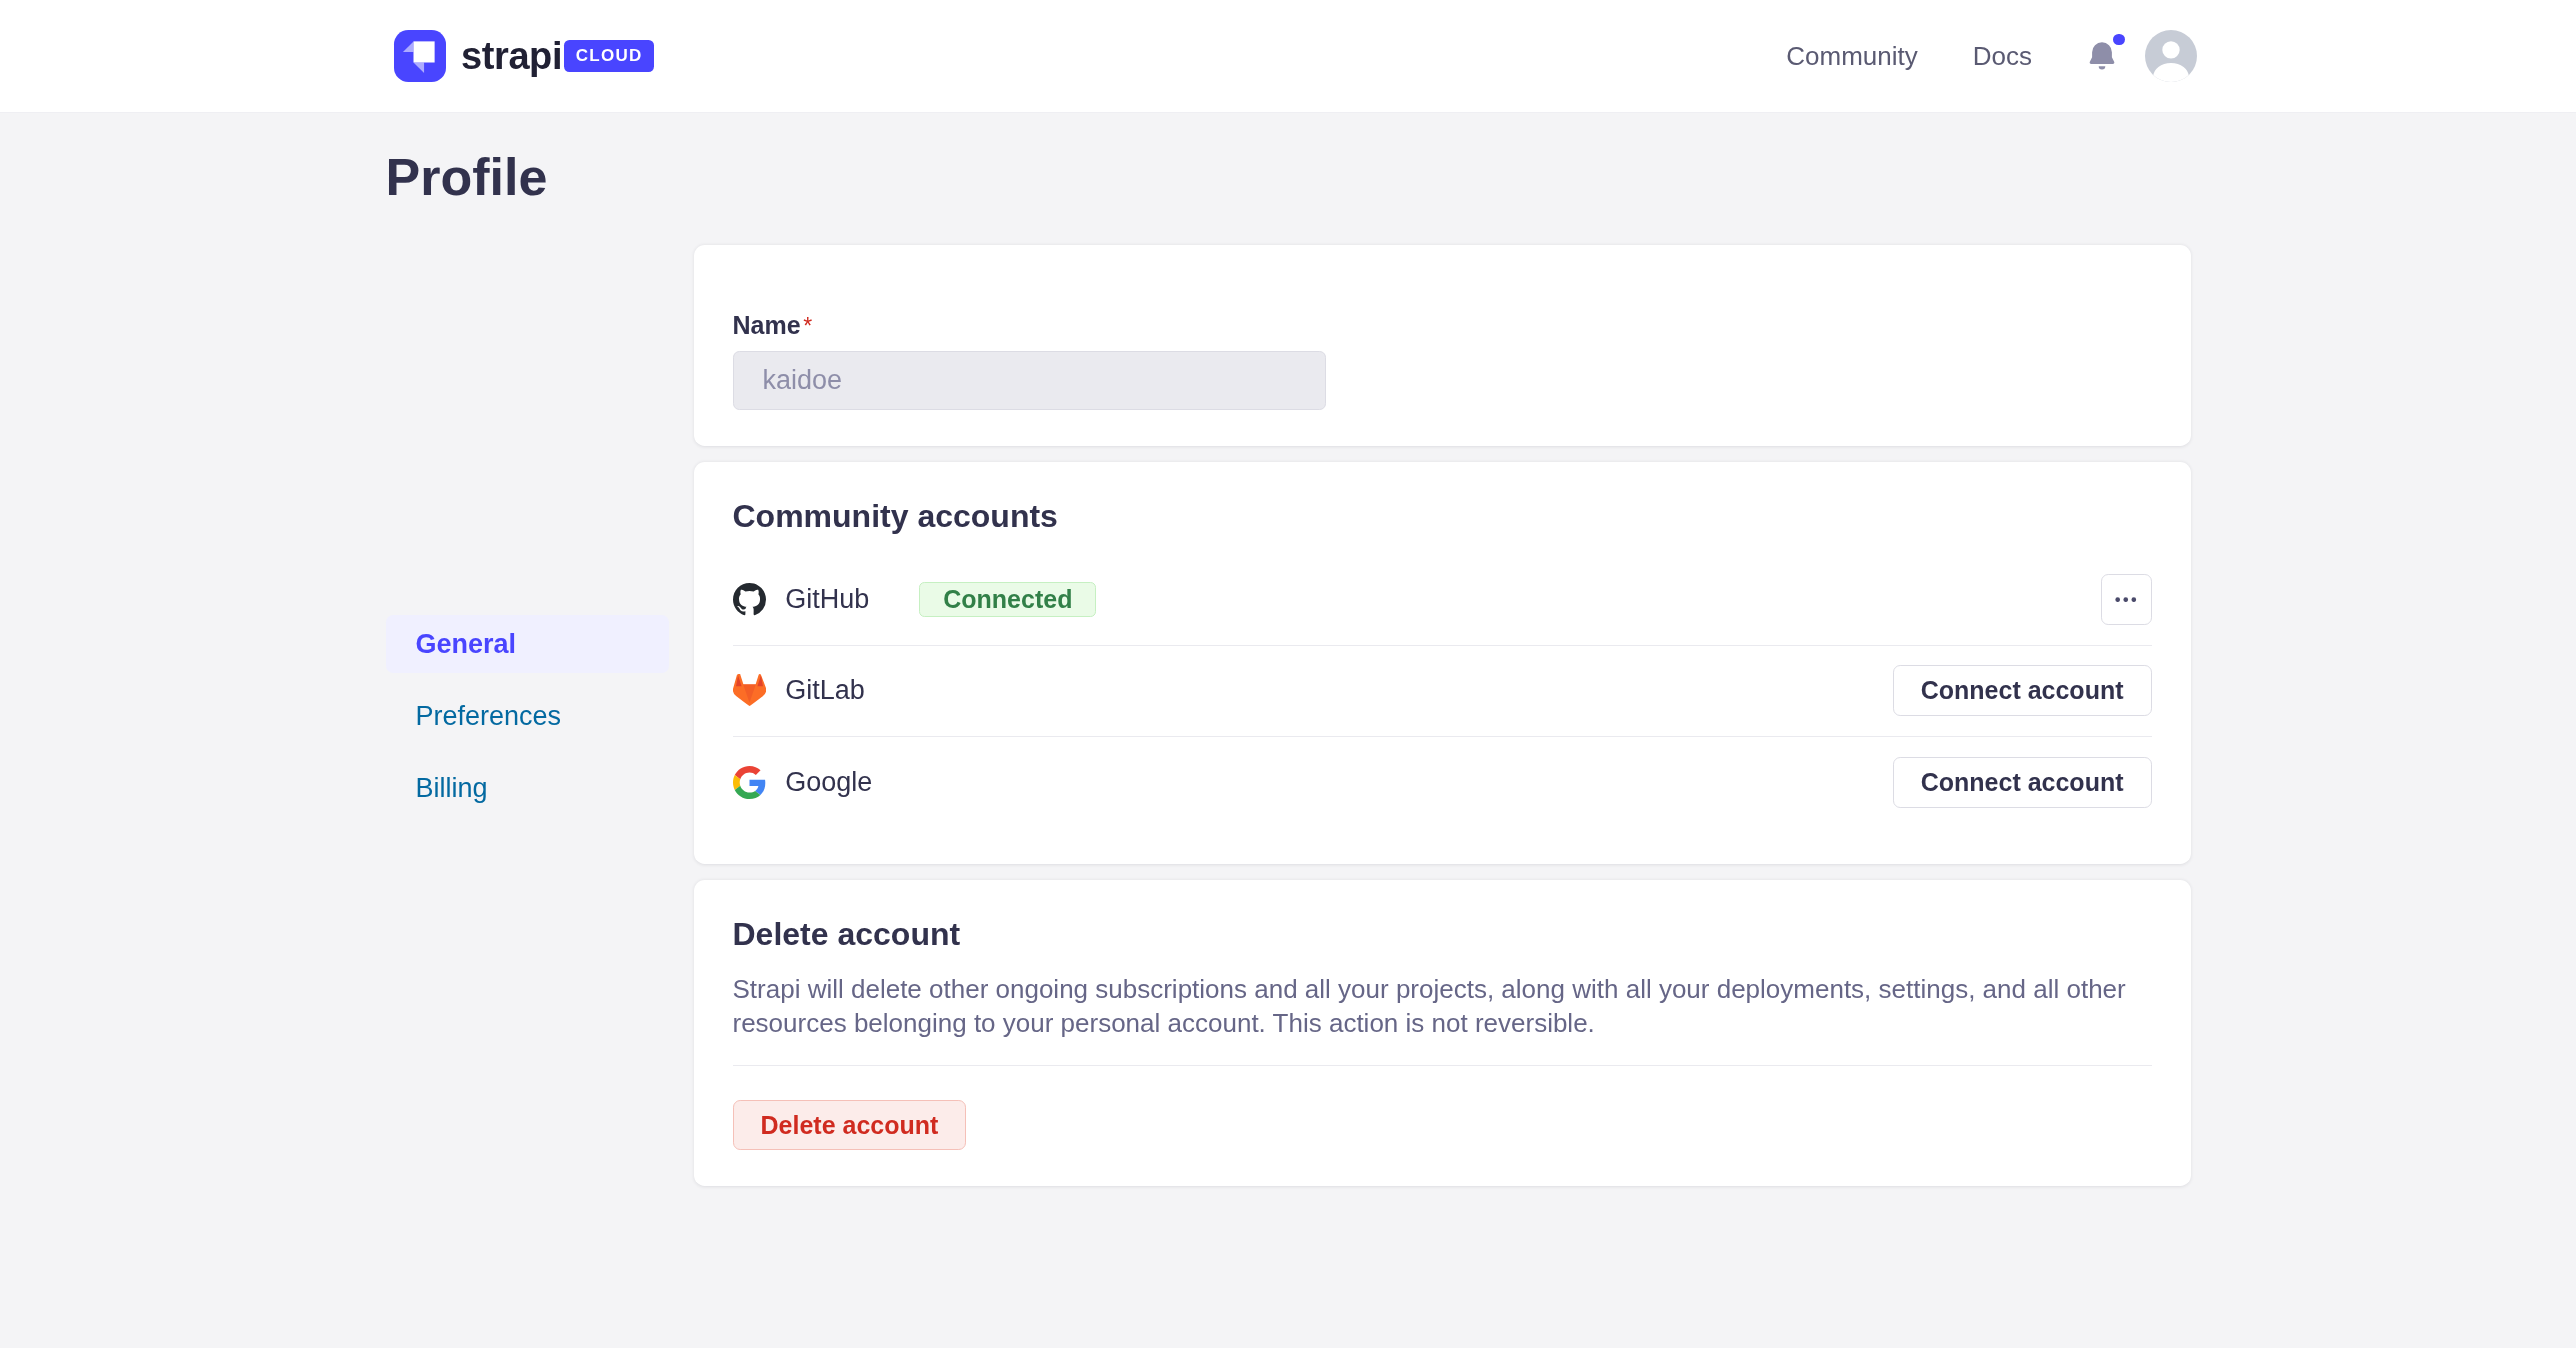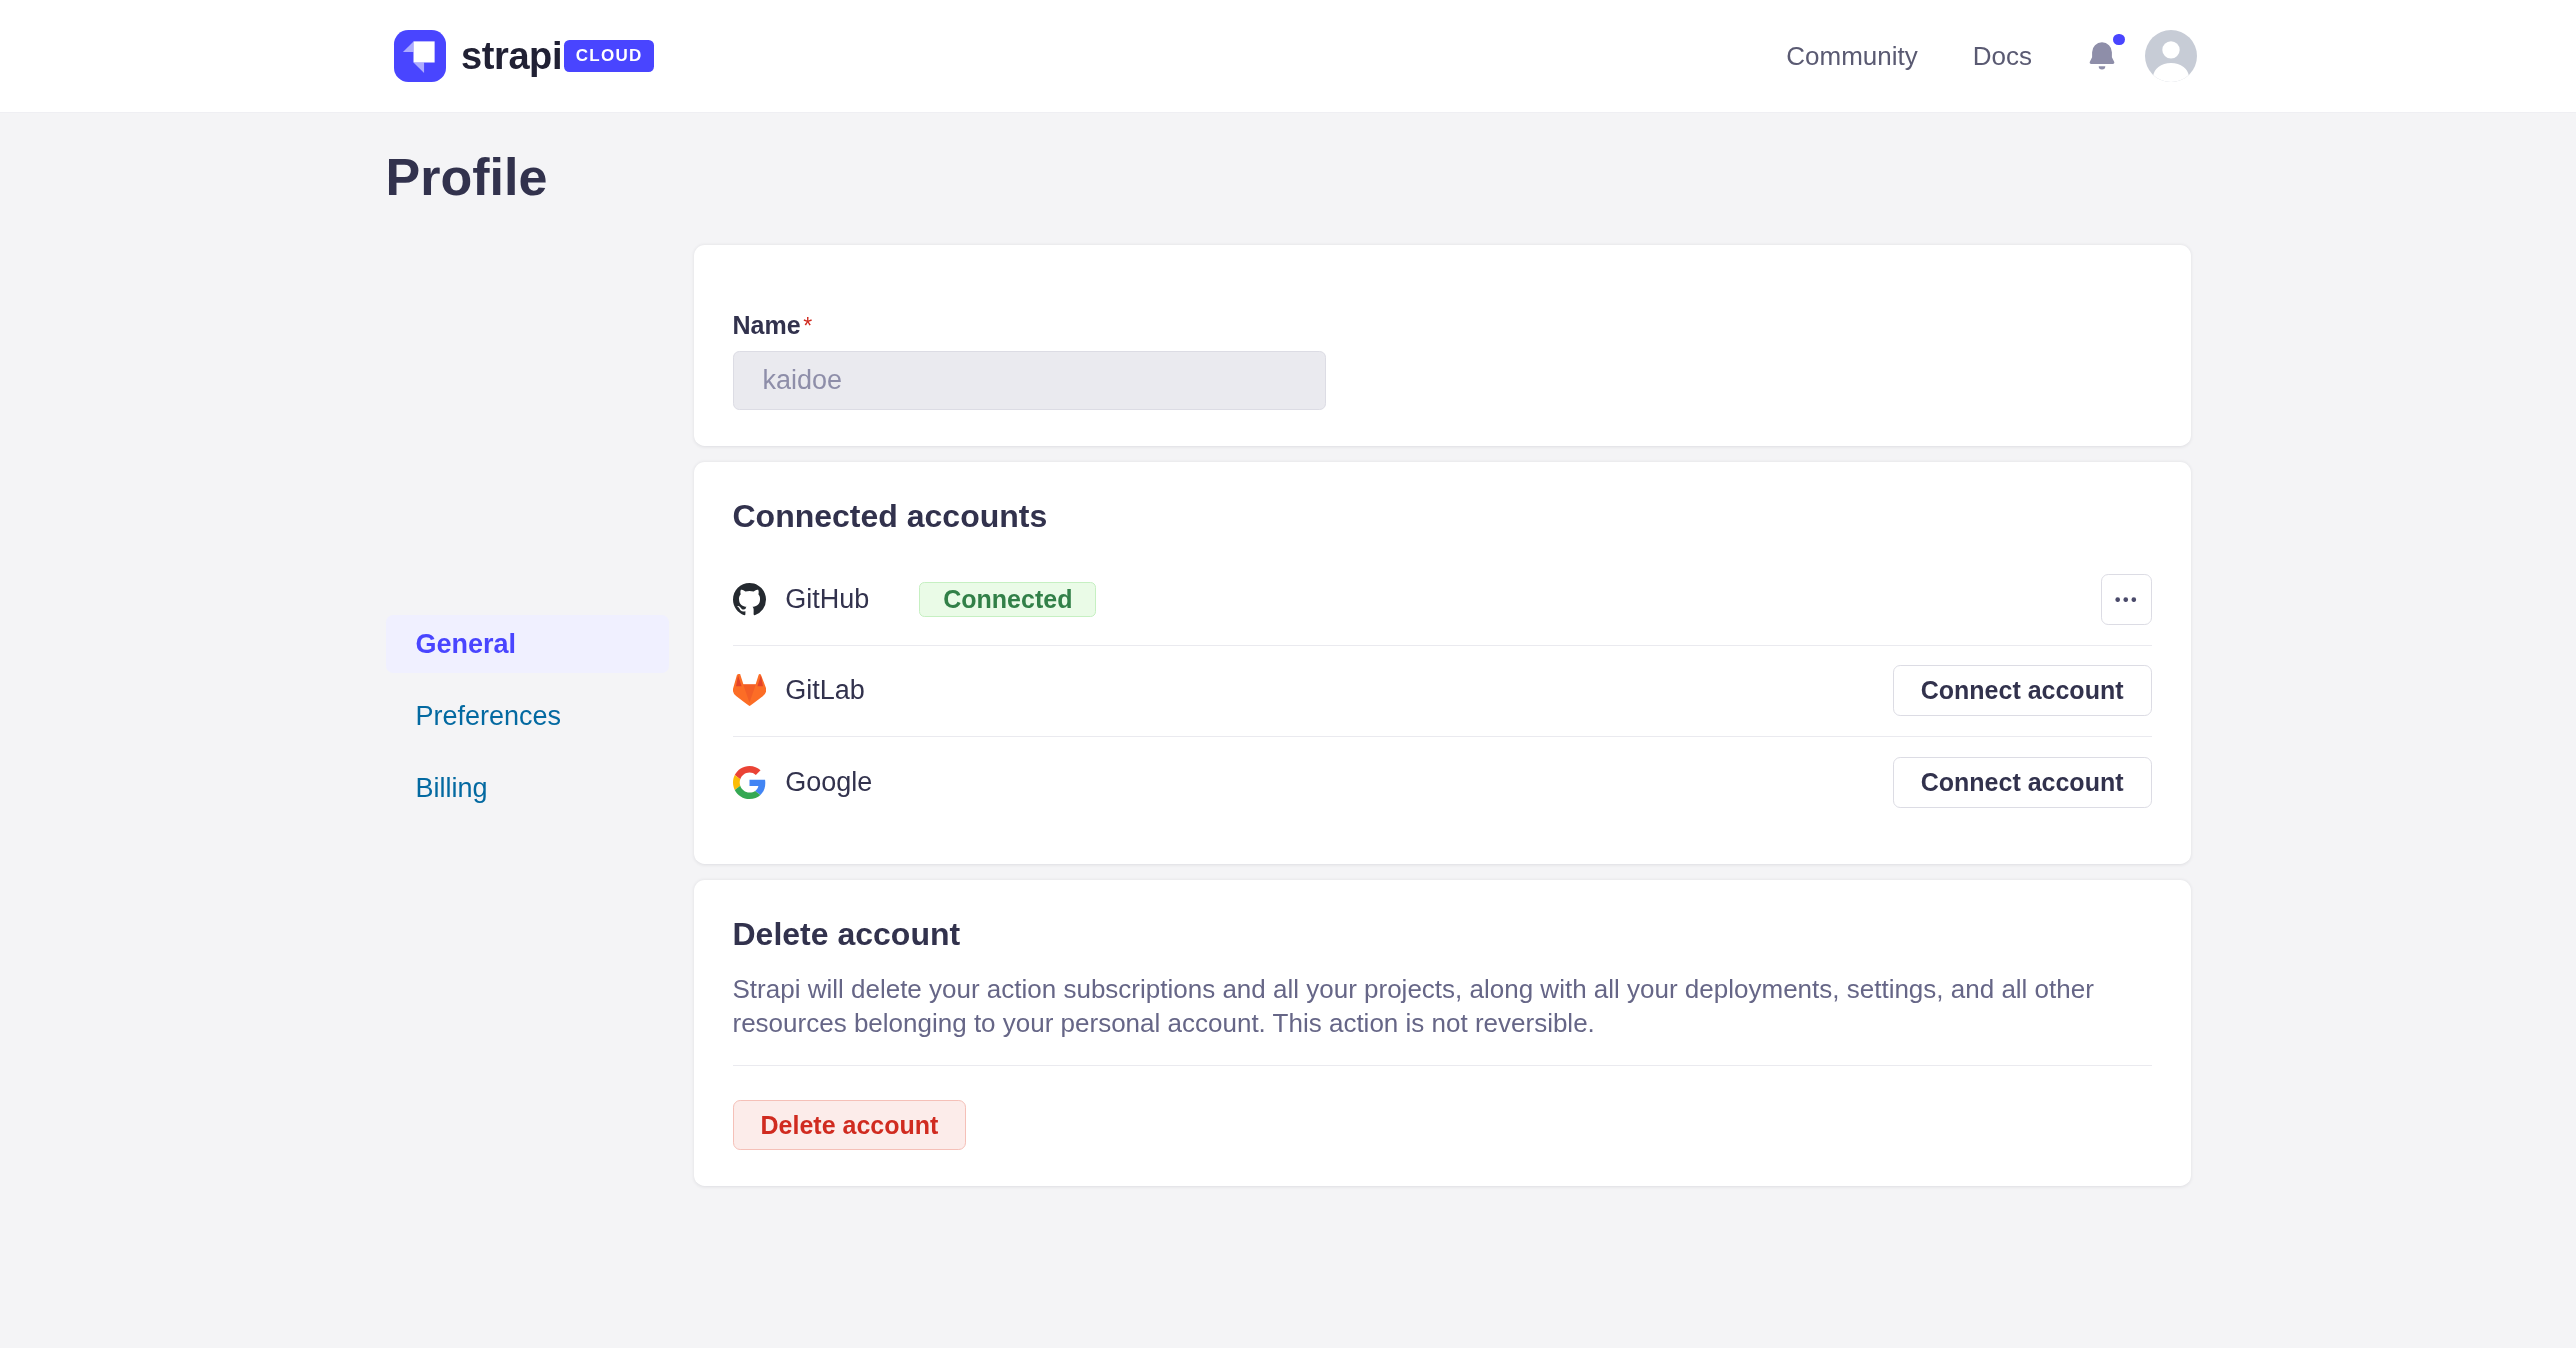--- a/index.html
+++ b/index.html
@@ -171,21 +171,21 @@
     <div class="main">
 
       <div class="card">
         <div class="field">
           <span class="field-label">Name</span><span class="required">*</span>
           <input class="text-input" type="text" readonly="" value="kaidoe" style="">
         </div>
       </div>
 
       <div class="card">
-        <div class="card-title">Connected accounts</div>
+        <div class="card-title">Community accounts</div>
         <div class="rows">
 
           <div class="acc-row">
             <svg class="provider-icon" viewBox="0 0 16 16">
               <path fill="#24292f" d="M8 0C3.58 0 0 3.58 0 8c0 3.54 2.29 6.53 5.47 7.59.4.07.55-.17.55-.38 0-.19-.01-.82-.01-1.49-2.01.37-2.53-.49-2.69-.94-.09-.23-.48-.94-.82-1.13-.28-.15-.68-.52-.01-.53.63-.01 1.08.58 1.23.82.72 1.21 1.87.87 2.33.66.07-.52.28-.87.51-1.07-1.78-.2-3.64-.89-3.64-3.95 0-.87.31-1.59.82-2.15-.08-.2-.36-1.02.08-2.12 0 0 .67-.21 2.2.82.64-.18 1.32-.27 2-.27.68 0 1.36.09 2 .27 1.53-1.04 2.2-.82 2.2-.82.44 1.1.16 1.92.08 2.12.51.56.82 1.27.82 2.15 0 3.07-1.87 3.75-3.65 3.95.29.25.54.73.54 1.48 0 1.07-.01 1.93-.01 2.2 0 .21.15.46.55.38A8.012 8.012 0 0 0 16 8c0-4.42-3.58-8-8-8z"></path>
             </svg>
             <span class="provider-name">GitHub</span>
             <span class="status-badge">Connected</span>
             <button class="menu-btn">
               <svg width="21.5" height="5.4" viewBox="0 0 24 6">
@@ -216,21 +216,21 @@
             </svg>
             <span class="provider-name">Google</span>
             <button class="btn-secondary">Connect account</button>
           </div>
 
         </div>
       </div>
 
       <div class="card">
         <div class="card-title">Delete account</div>
-        <p class="delete-desc">Strapi will delete your action subscriptions and all your projects, along with all your deployments, settings, and all other resources belonging to your personal account. This action is not reversible.</p>
+        <p class="delete-desc">Strapi will delete other ongoing subscriptions and all your projects, along with all your deployments, settings, and all other resources belonging to your personal account. This action is not reversible.</p>
         <hr class="hr">
         <button class="btn-danger">Delete account</button>
       </div>
 
     </div>
   </div>
 </div>
 
 
 </body></html>

